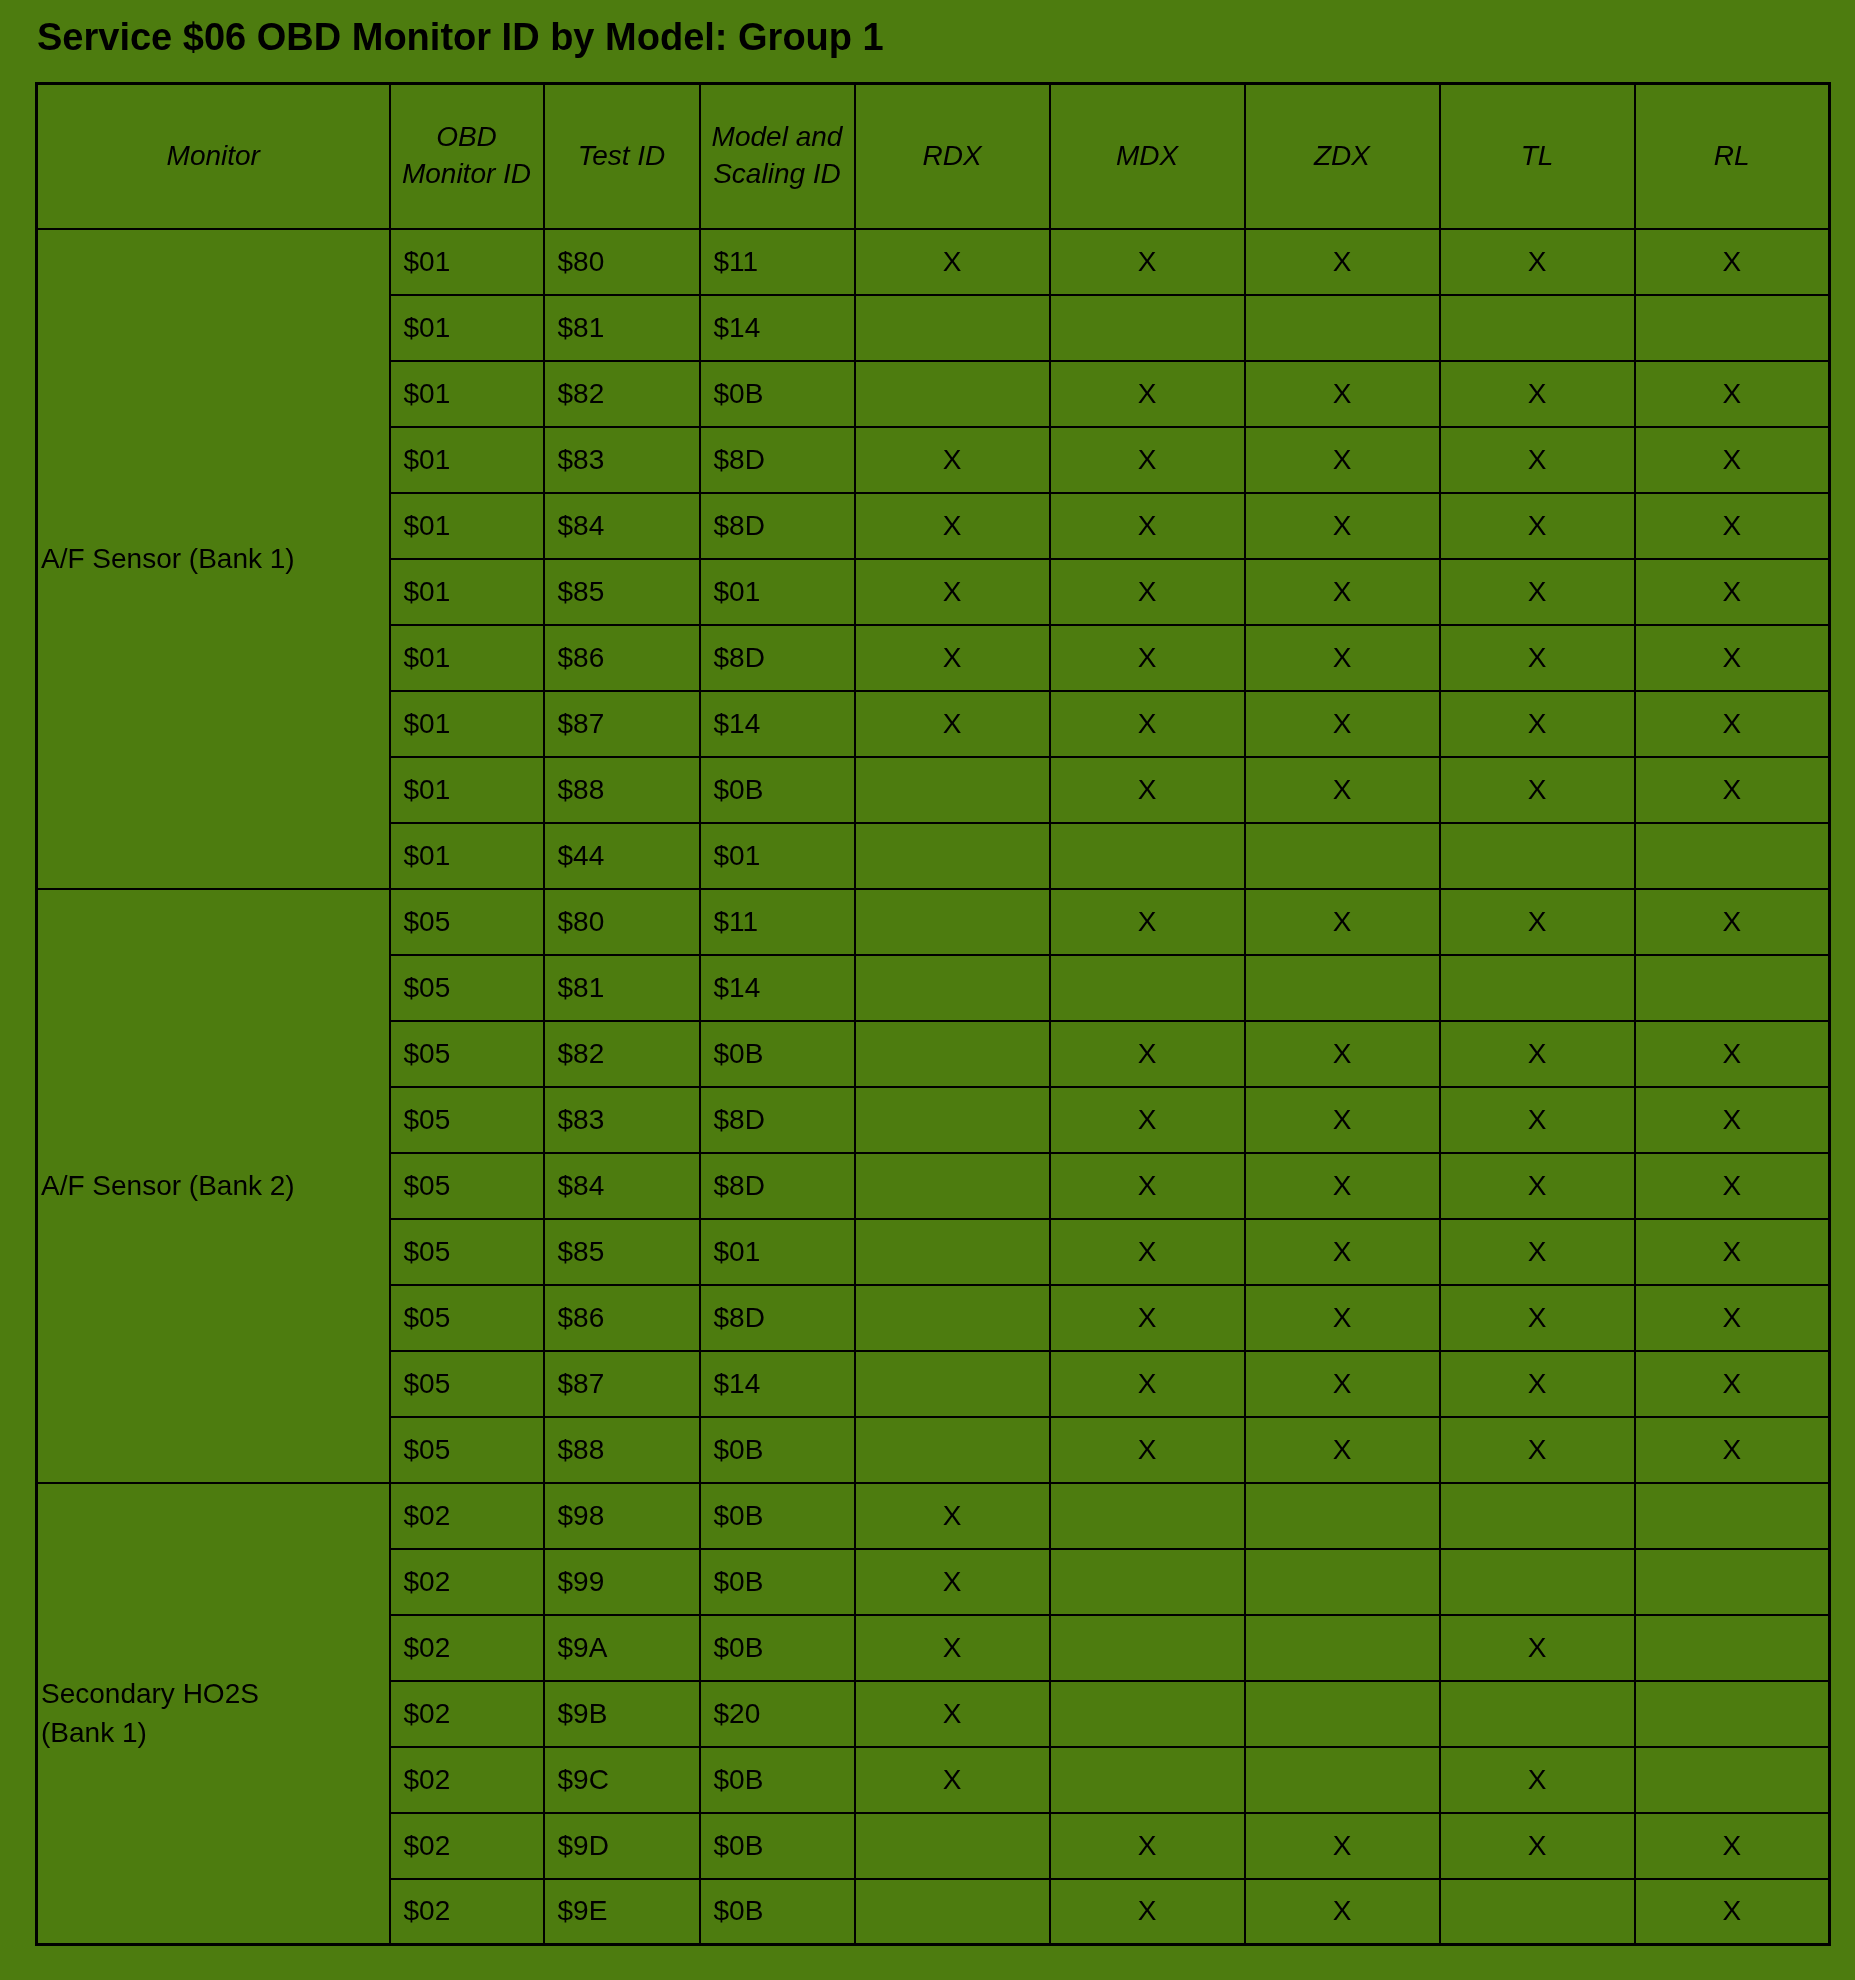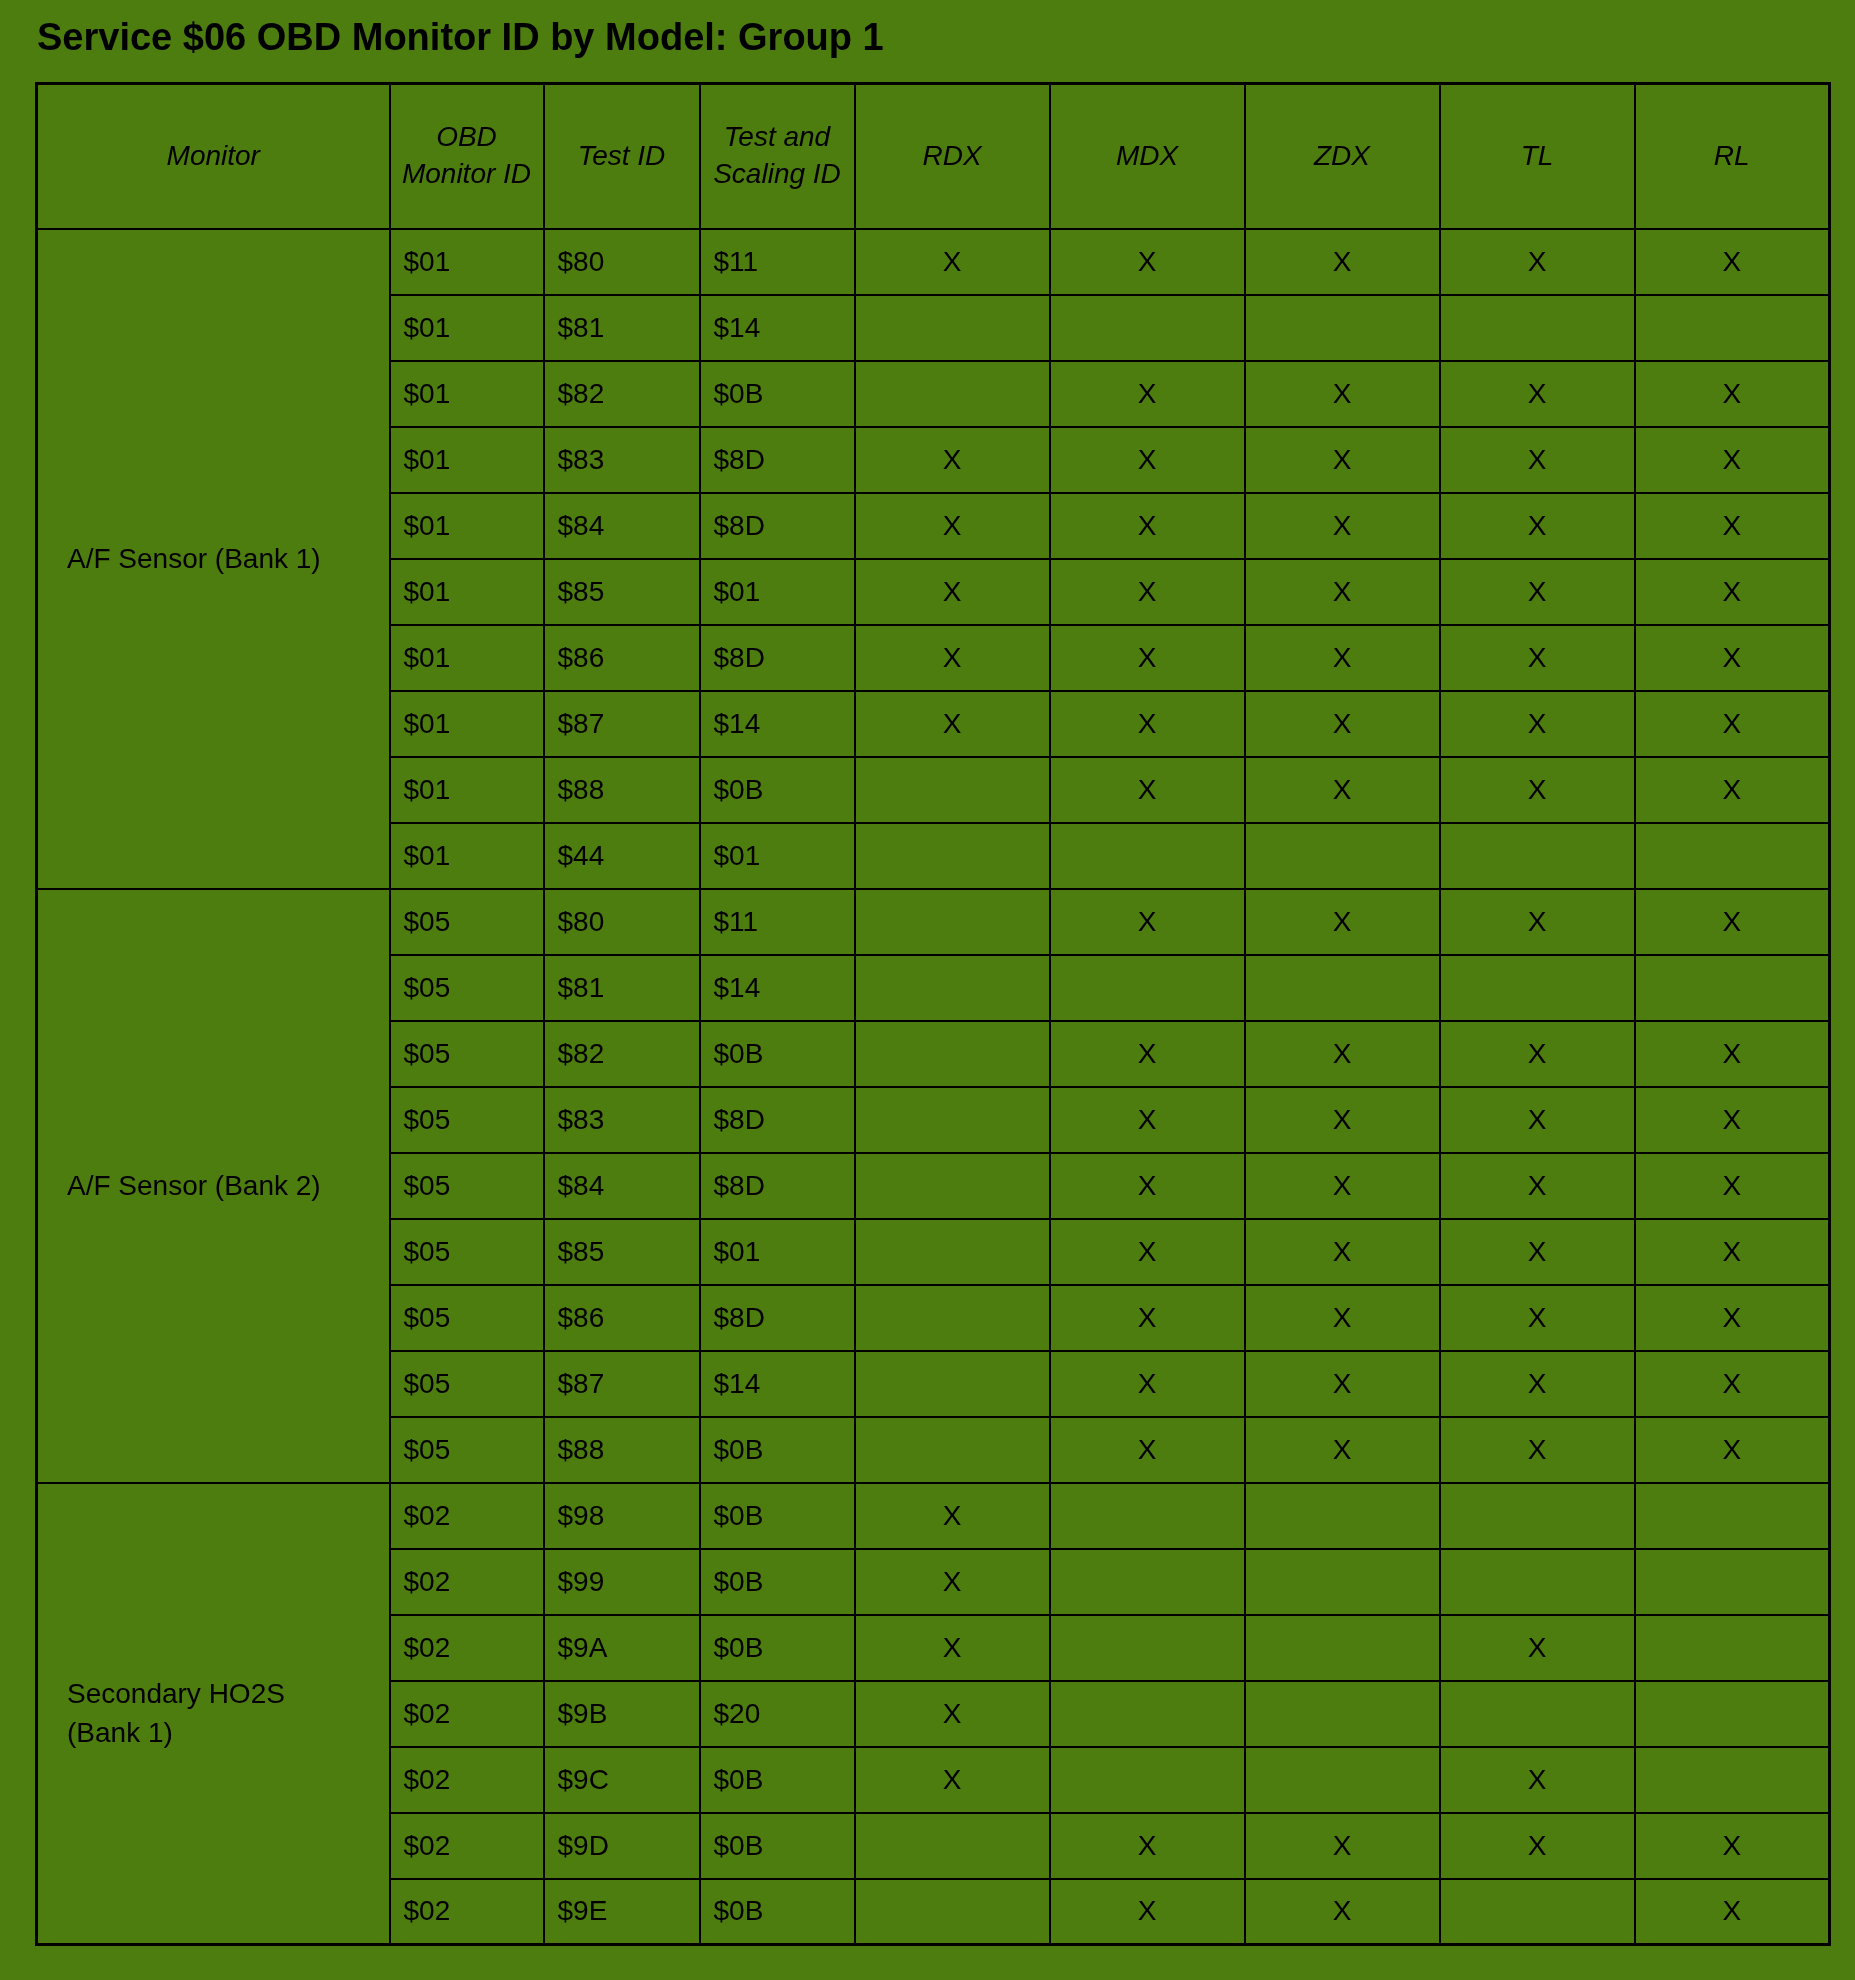--- a/index.html
+++ b/index.html
@@ -50,21 +50,21 @@
     text-align: center;
     vertical-align: middle;
     line-height: 1.32;
     padding: 0 7px;
   }
   tr.data-row { height: 66px; }
   td.monitor-cell {
     font-size: 28px;
     text-align: left;
     vertical-align: middle;
-    padding-left: 29px;
+    padding-left: 3px;
     padding-right: 7px;
     white-space: pre-line;
     line-height: 1.4;
   }
   td.id-cell {
     font-size: 28px;
     text-align: left;
     vertical-align: middle;
     padding-left: 13px;
   }
@@ -91,21 +91,21 @@
       <col class="col-model">
       <col class="col-model">
       <col class="col-model">
       <col class="col-model">
     </colgroup>
     <thead>
       <tr class="header-row">
         <th>Monitor</th>
         <th>OBD Monitor ID</th>
         <th>Test ID</th>
-        <th>Test and Scaling ID</th>
+        <th>Model and Scaling ID</th>
         <th>RDX</th>
         <th>MDX</th>
         <th>ZDX</th>
         <th>TL</th>
         <th>RL</th>
       </tr>
     </thead>
     <tbody>
         <tr class="data-row">
           <td class="monitor-cell" rowspan="10">A/F Sensor (Bank 1)</td>

